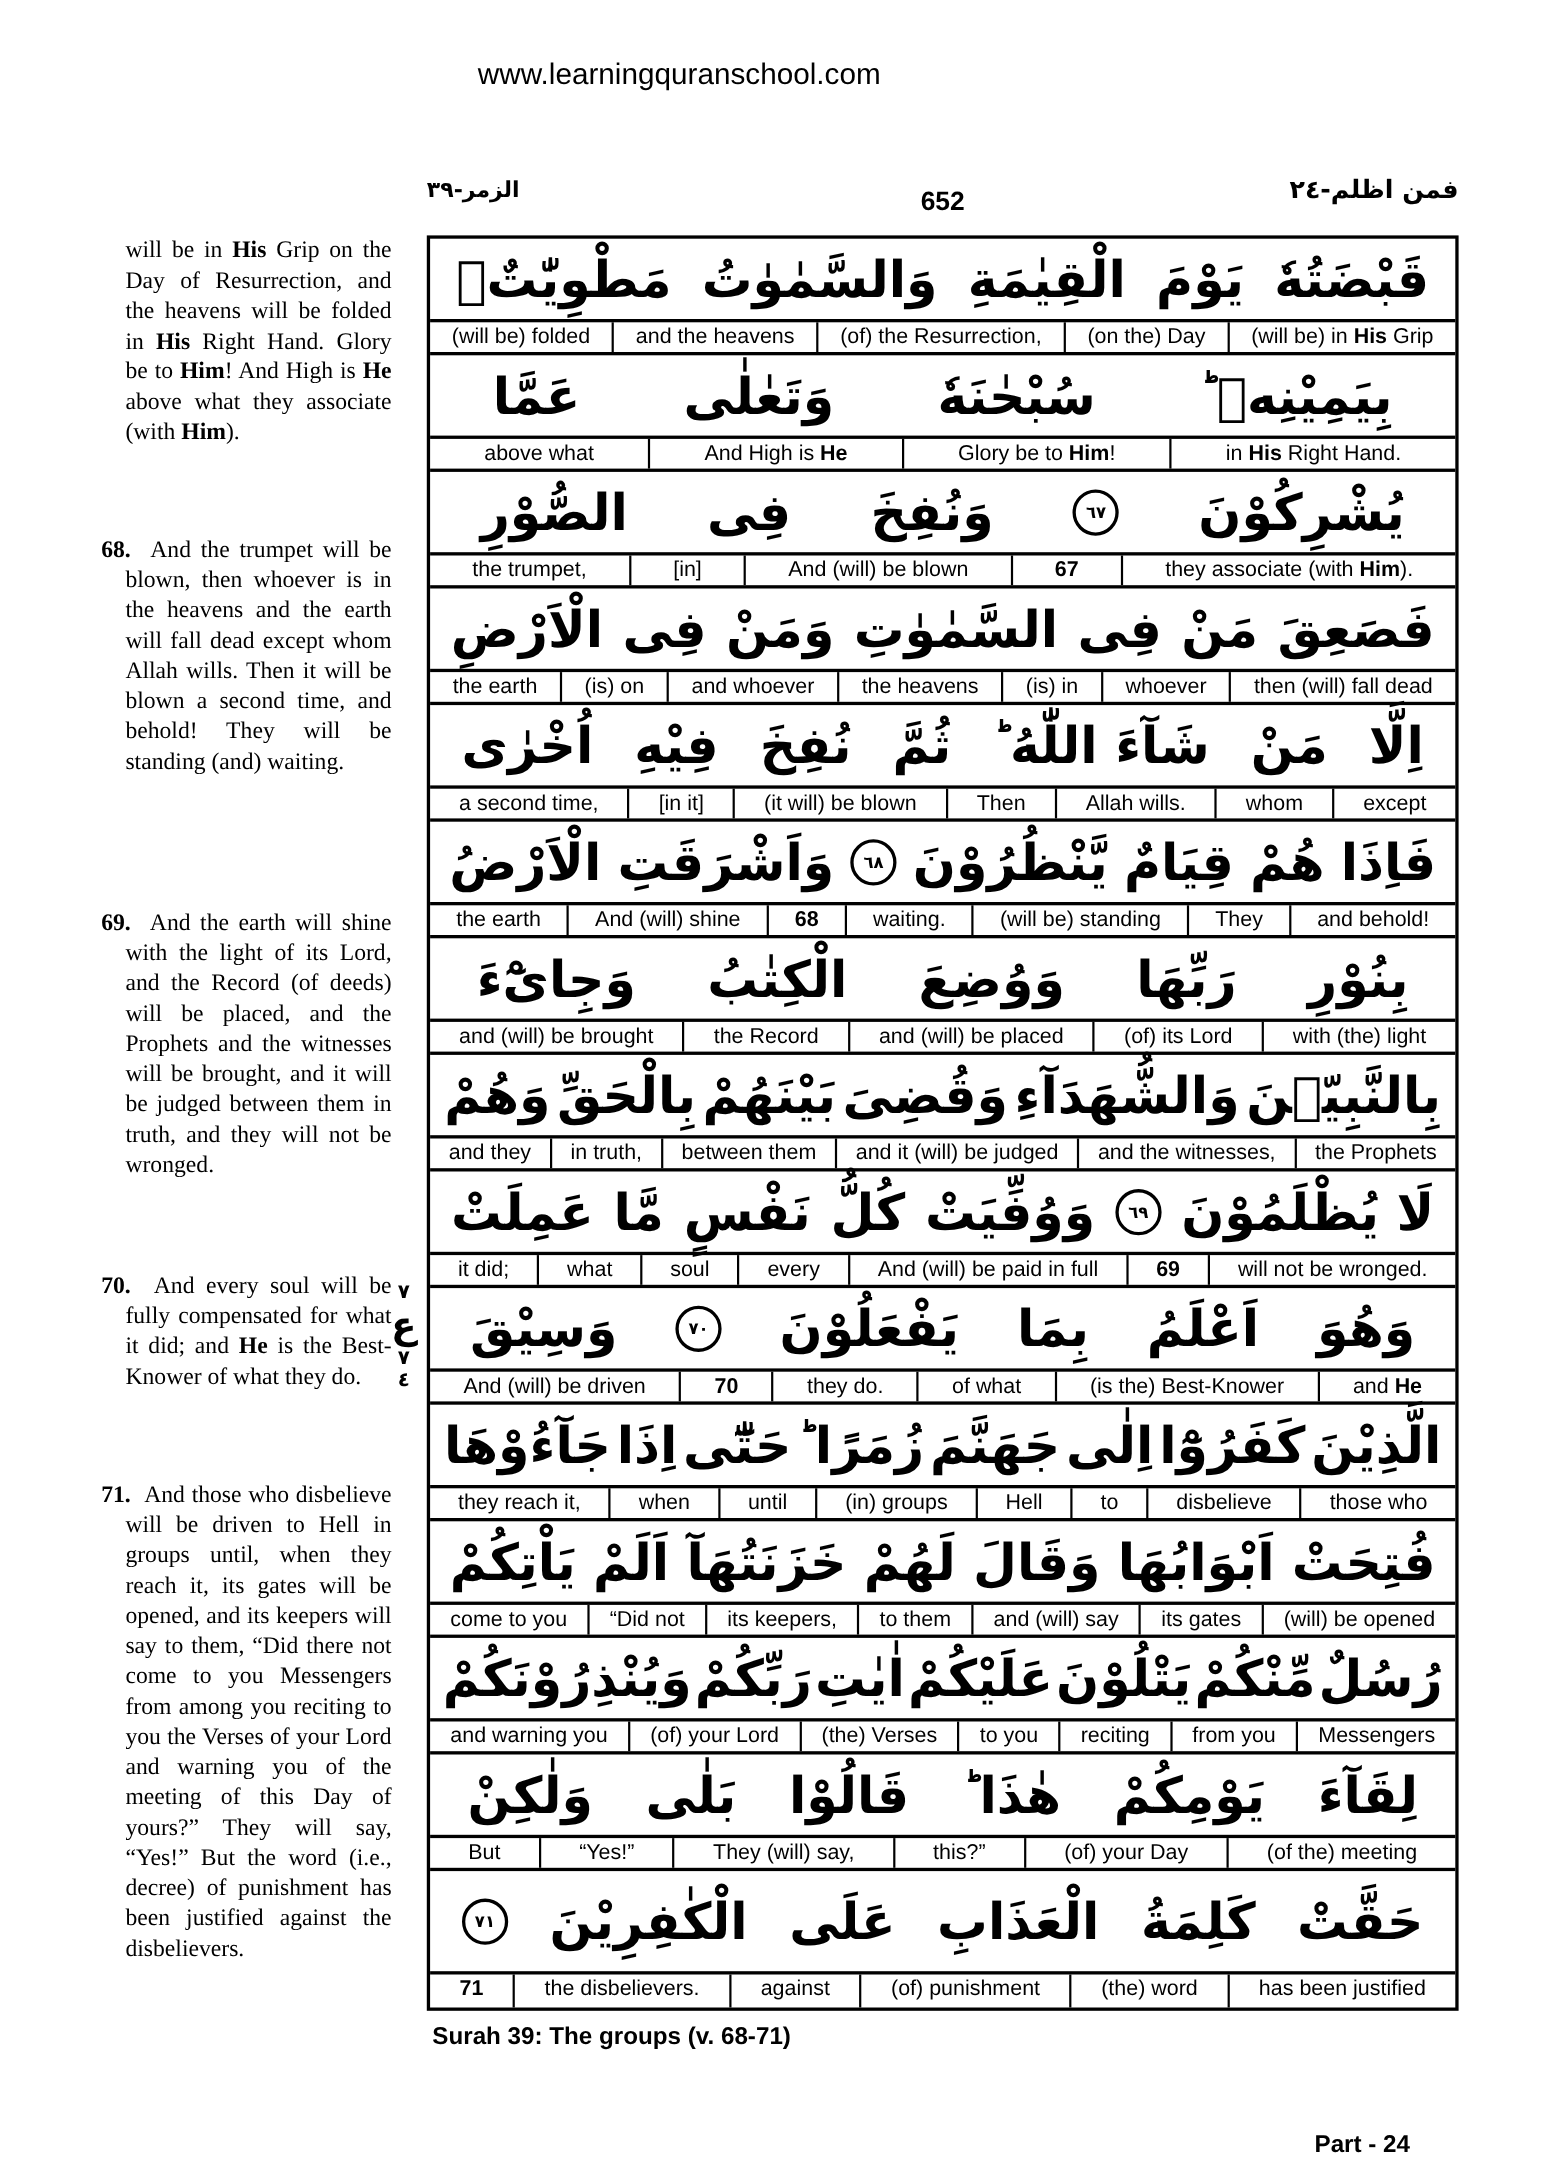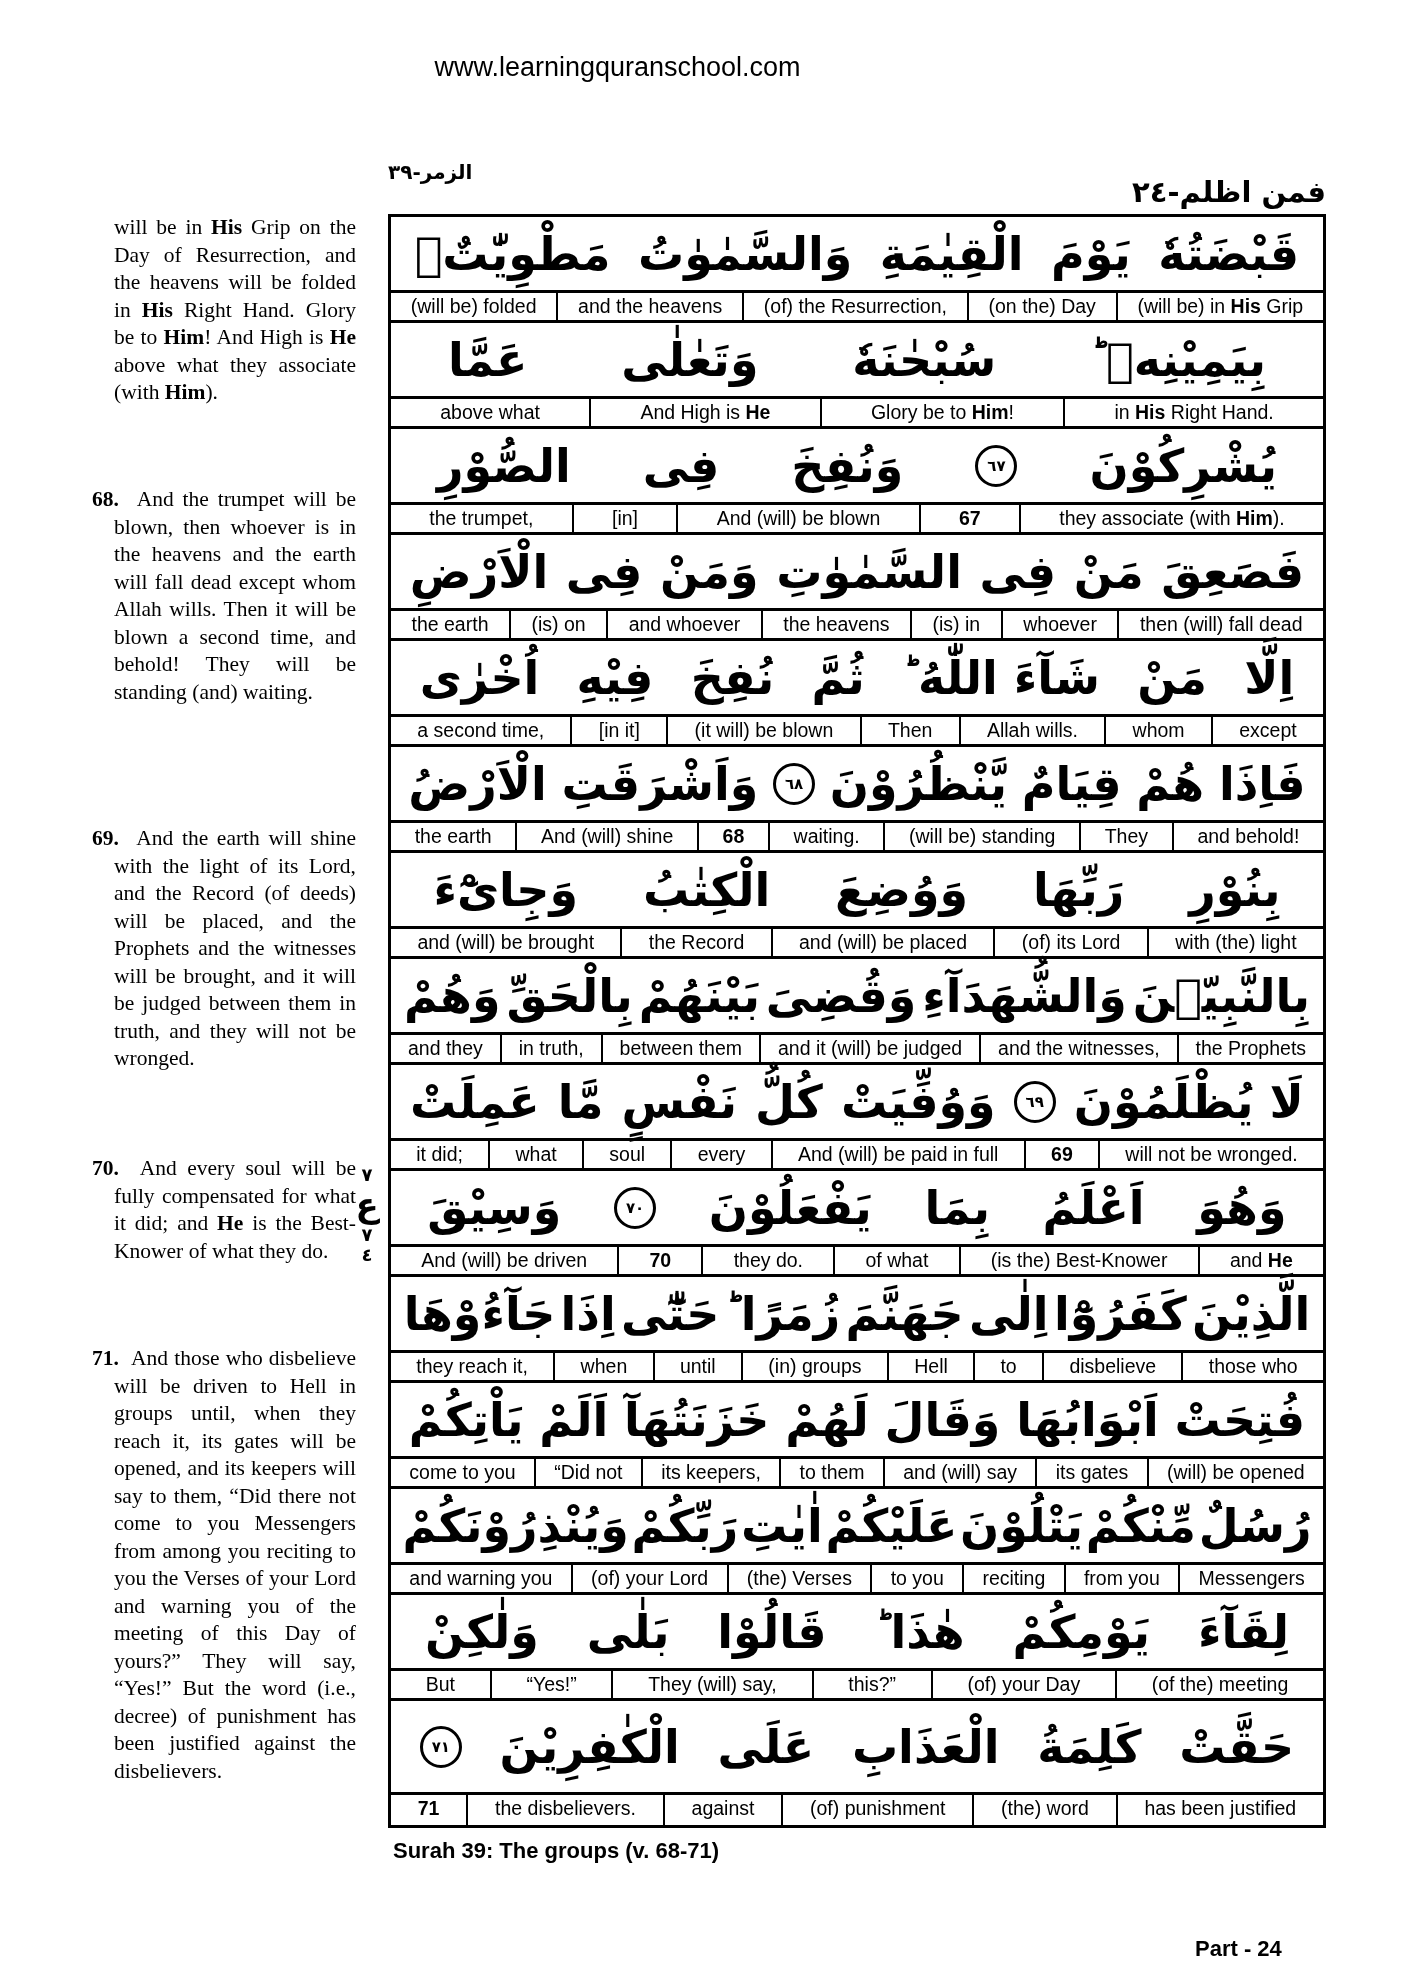--- a/index.html
+++ b/index.html
@@ -5,21 +5,21 @@
   html, body { margin: 0; padding: 0; background: #ffffff; }
   body { width: 1407px; height: 1961px; position: relative; overflow: hidden; color: #000; }
   .site-url {
     position: absolute; left: 0; width: 1205px; top: 52px; text-align: center;
     font-family: "Liberation Sans", sans-serif; font-size: 27px; color: #000;
     padding-left: 30px; box-sizing: border-box;
   }
   .page-header { position: absolute; top: 160px; left: 388px; width: 938px; height: 44px; }
   .hdr-left { position: absolute; left: 0; top: 0; font-family: "DejaVu Sans", sans-serif; font-weight: bold; font-size: 20px; direction: rtl; }
   .hdr-center { position: absolute; left: 0; width: 100%; top: 10px; text-align: center; font-family: "Liberation Sans", sans-serif; font-weight: bold; font-size: 24px; }
-  .hdr-right { position: absolute; right: 0; top: 0; font-family: "DejaVu Sans", sans-serif; font-weight: bold; font-size: 29px; direction: rtl; margin-top: 15px; }
+  .hdr-right { position: absolute; right: 0; top: 0; font-family: "DejaVu Sans", sans-serif; font-weight: bold; font-size: 23px; direction: rtl; }
 
   .side {
     position: absolute; left: 92px; width: 264px;
     font-family: "Liberation Serif", serif; font-size: 21.5px; line-height: 27.5px;
     text-align: justify; color: #000;
   }
   .side .vnum { font-weight: bold; }
   .side b { font-weight: bold; }
   .ruku-mark {
     position: absolute; left: 352px; top: 1165px; width: 30px; height: 100px;
@@ -69,20 +69,21 @@
     font-family: "Liberation Sans", sans-serif; font-weight: bold; font-size: 22px;
   }
 </style>
 </head>
 <body>
 
 <div class="site-url">www.learningquranschool.com</div>
 
 <div class="page-header">
   <div class="hdr-left">الزمر-٣٩</div>
+  <div class="hdr-center">652</div>
   <div class="hdr-right">فمن اظلم-٢٤</div>
 </div>
 
 <div class="side" style="top: 214px; padding-left: 22px; width: 242px;"><span><span>will be in </span><b>His</b><span> Grip on the Day of Resurrection, and the heavens will be folded in </span><b>His</b><span> Right Hand. Glory be to </span><b>Him</b><span>! And High is </span><b>He</b><span> above what they associate (with </span><b>Him</b><span>).</span></span></div>
 <div class="side" style="top: 486px; padding-left: 22px; text-indent: -22px; width: 242px;"><span class="vnum">68.&nbsp;&nbsp;</span><span><span>And the trumpet will be blown, then whoever is in the heavens and the earth will fall dead except whom Allah wills. Then it will be blown a second time, and behold! They will be standing (and) waiting.</span></span></div>
 <div class="side" style="top: 825px; padding-left: 22px; text-indent: -22px; width: 242px;"><span class="vnum">69.&nbsp;&nbsp;</span><span><span>And the earth will shine with the light of its Lord, and the Record (of deeds) will be placed, and the Prophets and the witnesses will be brought, and it will be judged between them in truth, and they will not be wronged.</span></span></div>
 <div class="side" style="top: 1155px; padding-left: 22px; text-indent: -22px; width: 242px;"><span class="vnum">70.&nbsp;&nbsp;</span><span><span>And every soul will be fully compensated for what it did; and </span><b>He</b><span> is the Best-Knower of what they do.</span></span></div>
 <div class="side" style="top: 1345px; padding-left: 22px; text-indent: -22px; width: 242px;"><span class="vnum">71.&nbsp;&nbsp;</span><span><span>And those who disbelieve will be driven to Hell in groups until, when they reach it, its gates will be opened, and its keepers will say to them, “Did there not come to you Messengers from among you reciting to you the Verses of your Lord and warning you of the meeting of this Day of yours?” They will say, “Yes!” But the word (i.e., decree) of punishment has been justified against the disbelievers.</span></span></div>
 
 <div class="ruku-mark">

